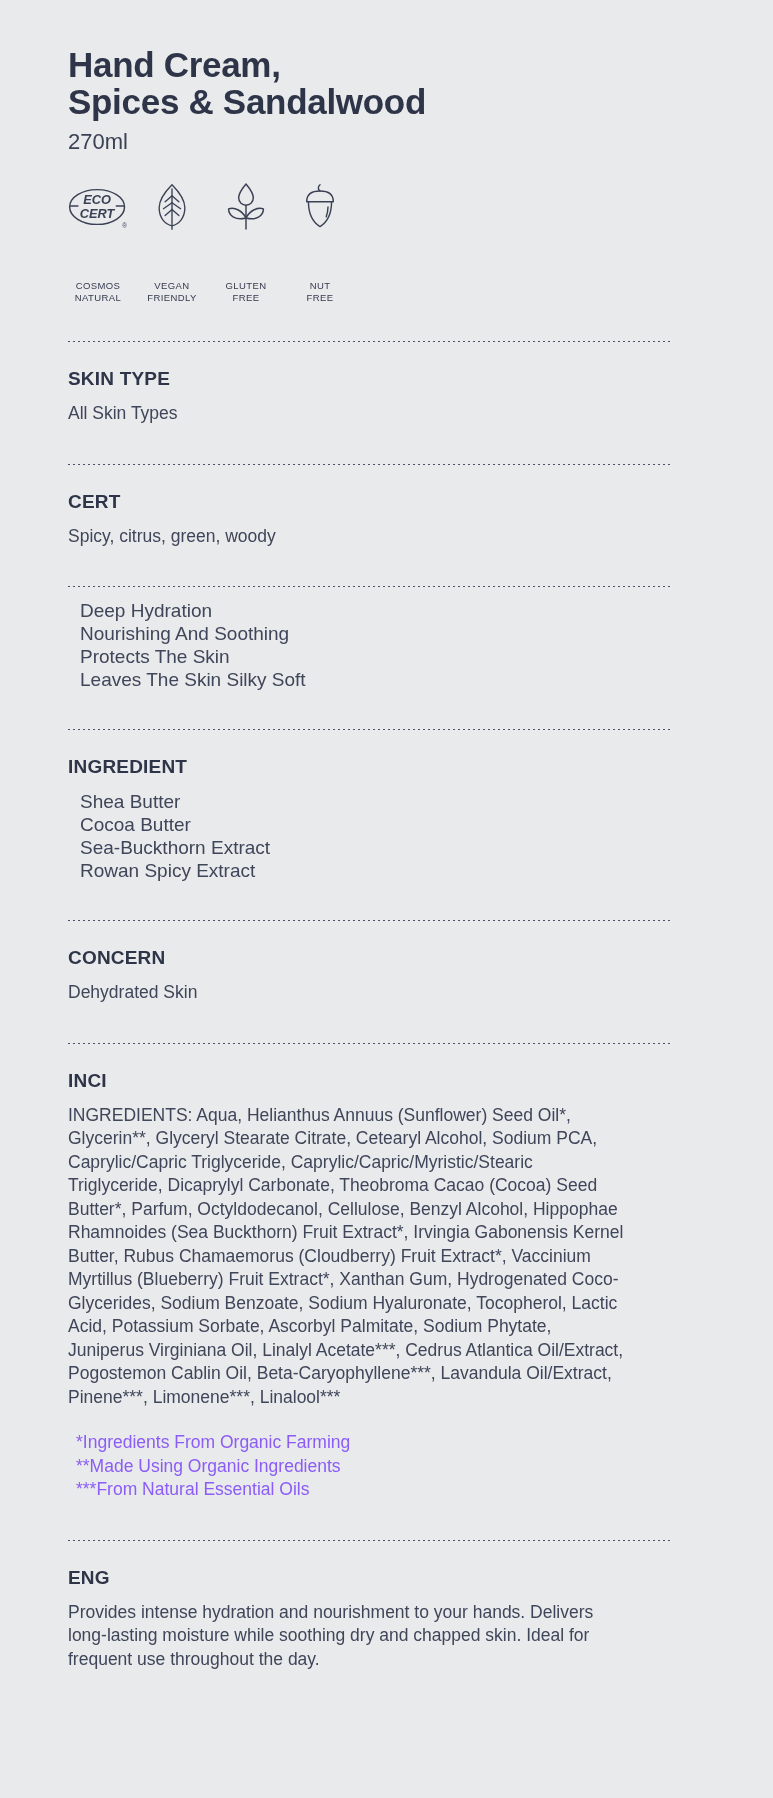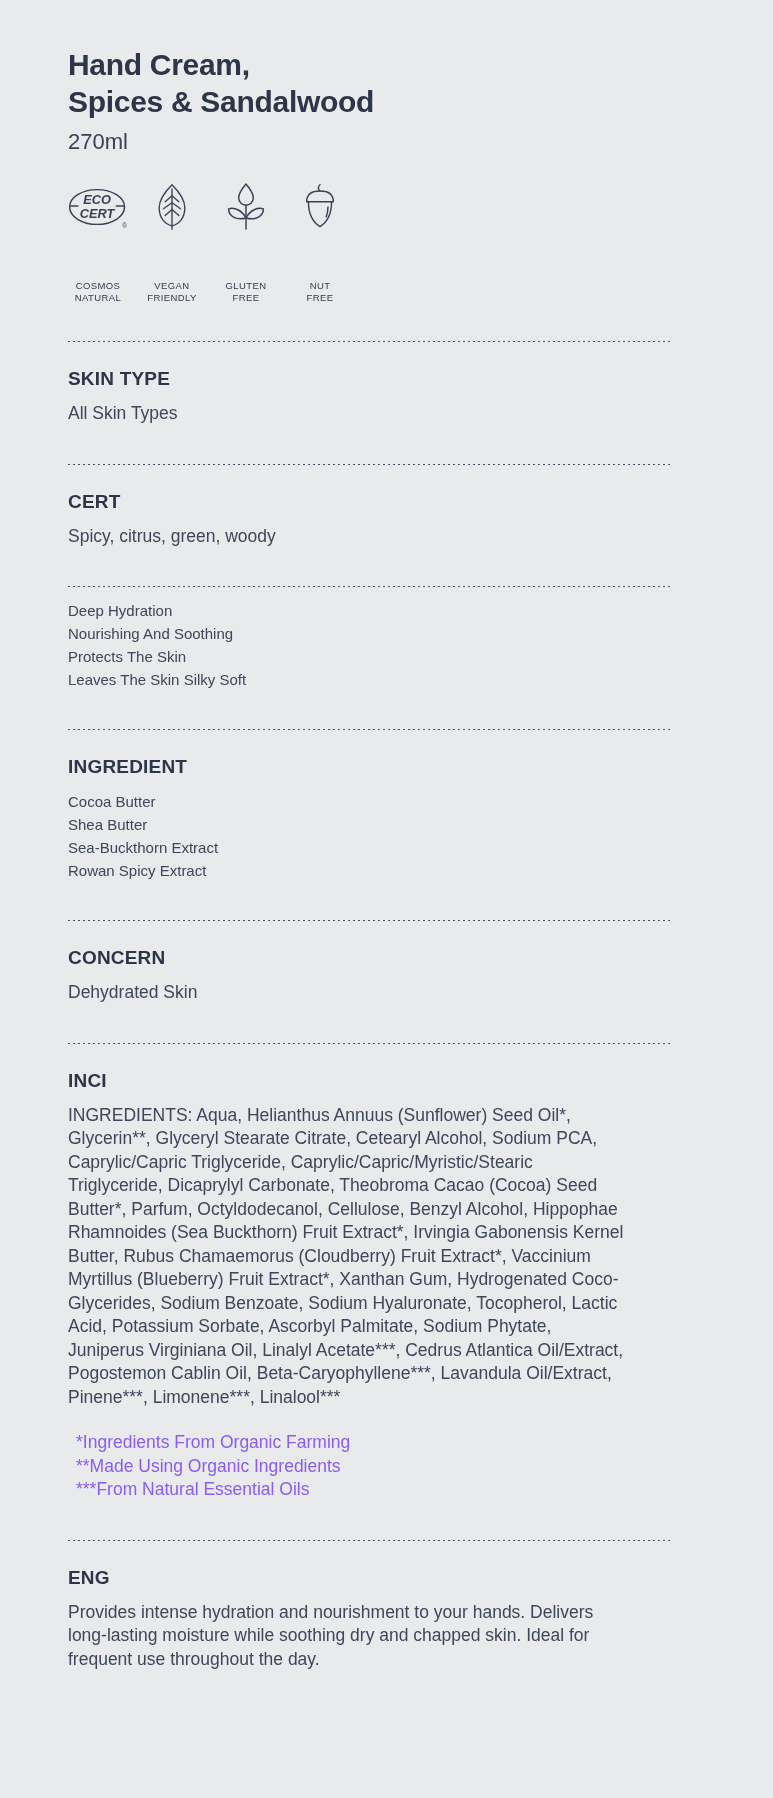--- a/index.html
+++ b/index.html
@@ -7,21 +7,21 @@
   body {
     width: 773px; height: 1798px;
     background: #e9eaec;
     font-family: "Liberation Sans", sans-serif;
     color: #3f4659;
     overflow: hidden;
   }
   .page { padding: 46px 0 0 68px; }
 
   .title {
-    font-size: 30px; font-weight: bold; line-height: 37px;
+    font-size: 35px; font-weight: bold; line-height: 37px;
     color: #2f3548; letter-spacing: -0.3px;
   }
   .volume { font-size: 22px; margin-top: 9px; color: #3a4154; }
 
   .badges { display: flex; gap: 14px; margin-top: 28px; }
   .badge { width: 60px; display: flex; flex-direction: column; align-items: center; gap: 43px; }
   .badge-icon { height: 48px; display: flex; align-items: flex-end; justify-content: center; margin-bottom: 6px; }
   .badge-icon svg { display: block; }
   .badge-icon svg path, .badge-icon svg ellipse, .badge-icon svg line {
     fill: none; stroke: #3a4154; stroke-width: 1.6; stroke-linecap: round; stroke-linejoin: round;
@@ -42,21 +42,21 @@
 
   .sec-heading {
     font-size: 19px; font-weight: bold; color: #2f3548;
     margin: 26px 0 0; letter-spacing: 0.2px;
   }
   .sec-body {
     font-size: 17.5px; line-height: 23.5px; margin-top: 12px;
     max-width: 560px; color: #3f4659;
   }
   .sec-list { margin-top: 12px; }
-  .sec-list div { font-size: 15px; line-height: 23px; color: #3f4659; }
+  .sec-list div { font-size: 19px; line-height: 23px; color: #3f4659; margin-left: 12px; }
 
   .footnotes { margin-top: 22px; padding-left: 8px; }
   .footnotes div { font-size: 17.5px; line-height: 23.5px; color: #8b5cf6; }
 </style>
 </head>
 <body>
 
 <div class="page">
 
   <div class="title">
@@ -158,22 +158,22 @@
       <div>Protects The Skin</div>
       <div>Leaves The Skin Silky Soft</div>
     </div>
   </section>
 
   <div class="divider"></div>
 
   <section>
     <h2 class="sec-heading">INGREDIENT</h2>
     <div class="sec-list">
+      <div>Shea Butter</div>
       <div>Cocoa Butter</div>
-      <div>Shea Butter</div>
       <div>Sea-Buckthorn Extract</div>
       <div>Rowan Spicy Extract</div>
     </div>
   </section>
 
   <div class="divider"></div>
 
   <section>
     <h2 class="sec-heading">CONCERN</h2>
     <div class="sec-body">Dehydrated Skin</div>

